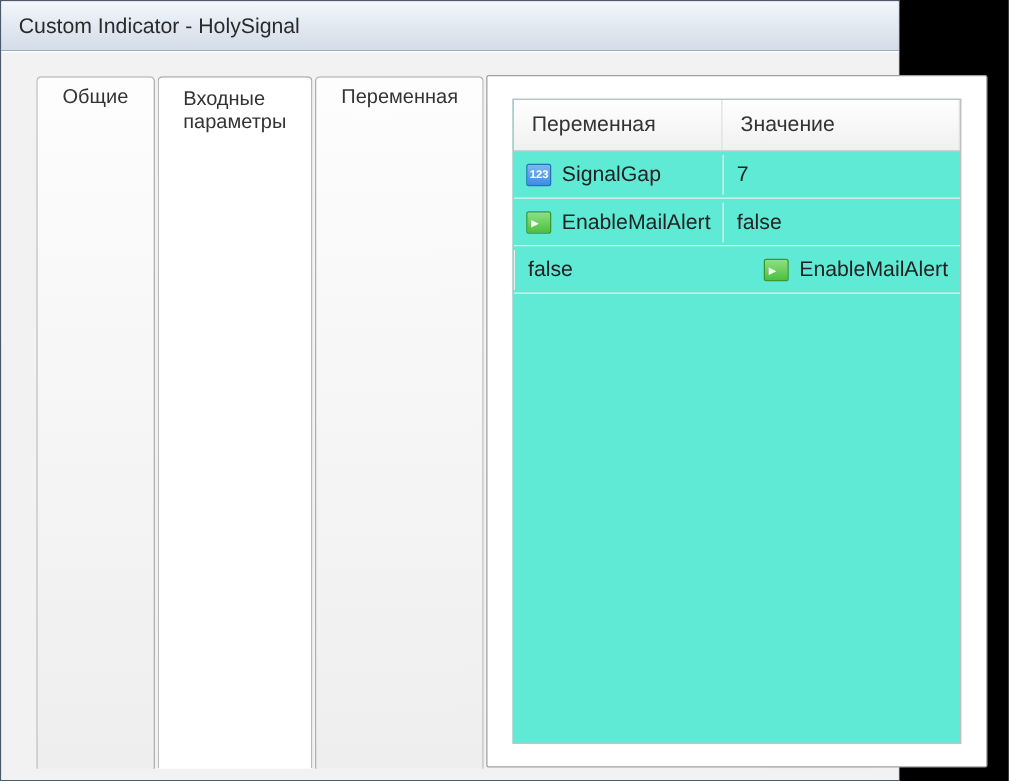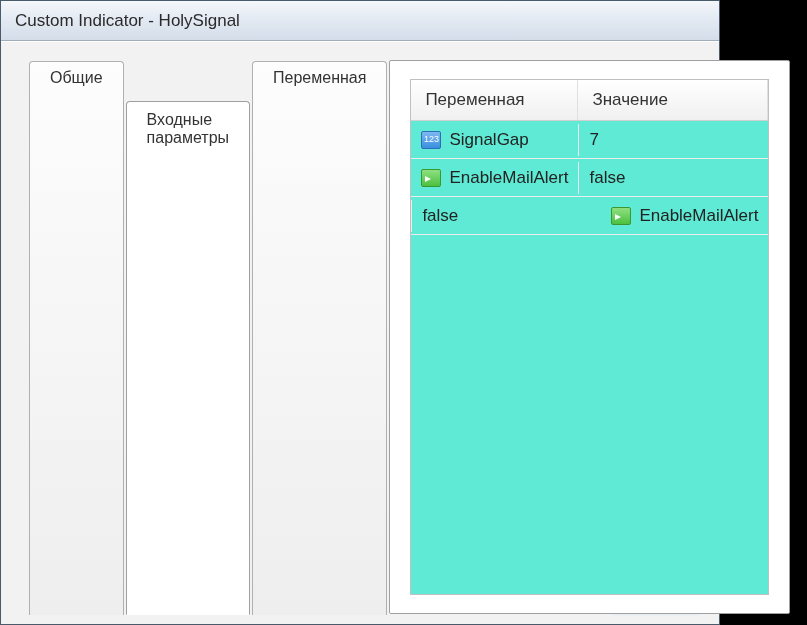--- a/index.html
+++ b/index.html
@@ -59,21 +59,20 @@
       position: relative;
       top: 1px;
     }
     .tab.active {
       background: #fff;
       border-color: #a0a0a0;
       padding-top: 9px;
       top: 1px;
       z-index: 3;
       border-bottom: 1px solid #fff;
-      margin-top: 40px;
     }
     .tab-panel {
       flex: 1;
       background: #fff;
       border: 1px solid #a0a0a0;
       border-radius: 2px;
       position: relative;
       z-index: 1;
       padding: 18px 20px;
       display: flex;
@@ -122,21 +121,21 @@
       align-items: center;
       justify-content: center;
       flex-shrink: 0;
     }
     .icon-int {
       background: linear-gradient(to bottom, #7db8f0, #3a8fe0);
       border: 1px solid #2a6fb8;
       border-radius: 2px;
       color: #fff;
       font-size: 9px;
-      font-weight: normal;
+      font-weight: bold;
       line-height: 1;
       text-align: right;
     }
     .icon-bool {
       background: linear-gradient(to bottom, #8ee080, #4cc040);
       border: 1px solid #3a9830;
       border-radius: 2px;
       position: relative;
     }
     .icon-bool::after {

